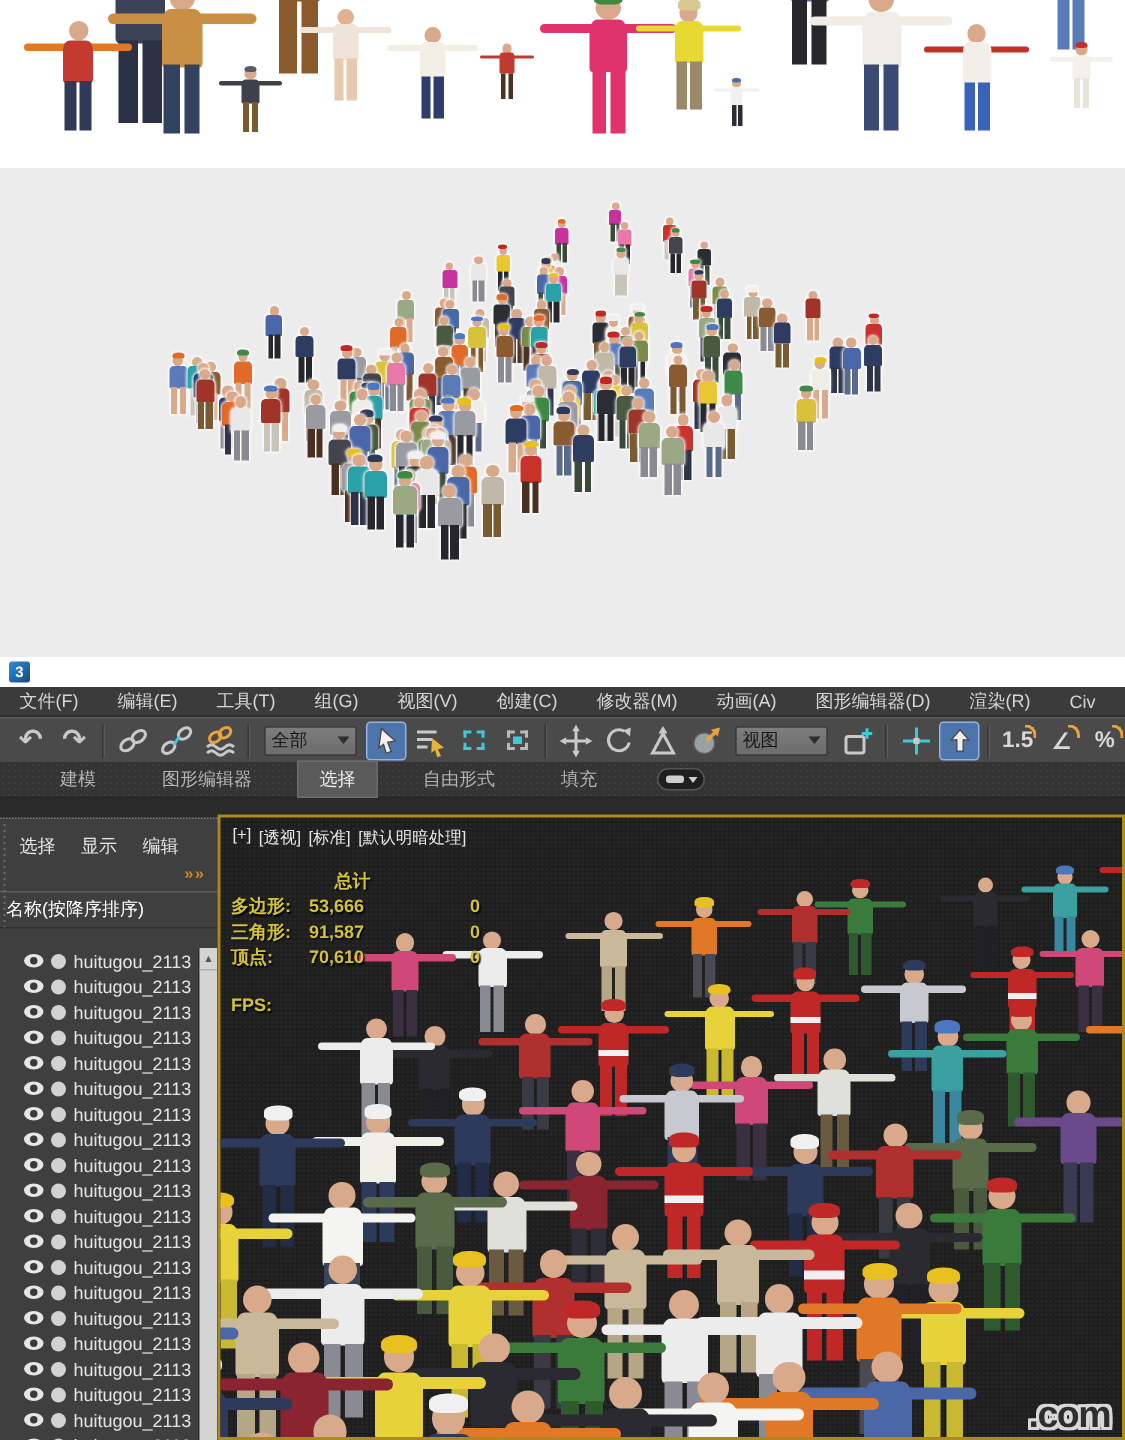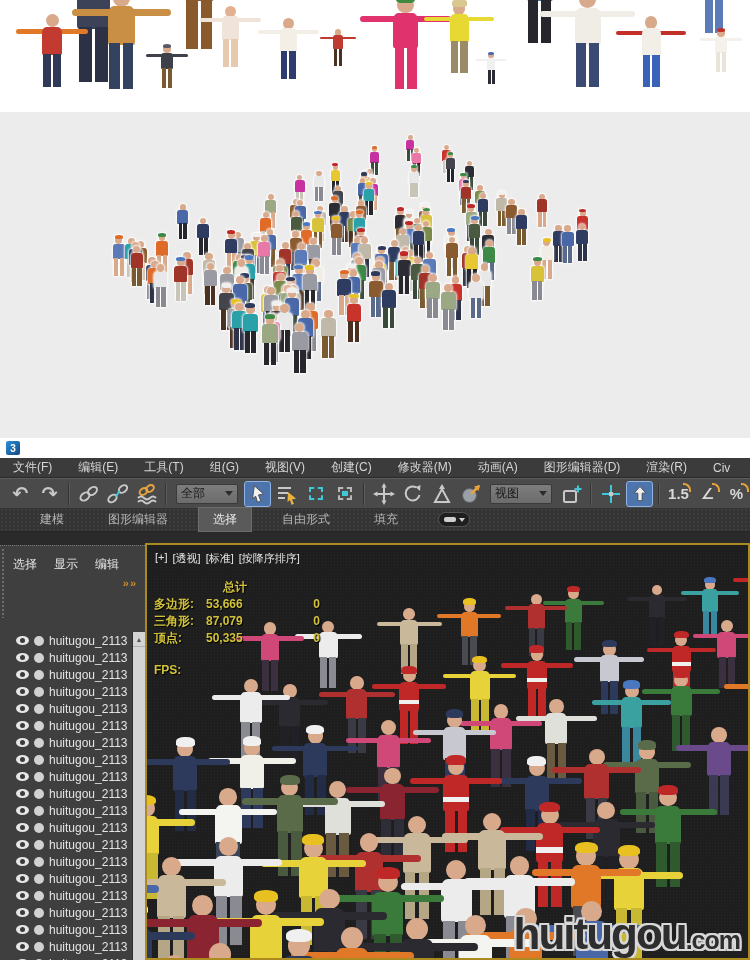--- a/index.html
+++ b/index.html
@@ -1321,20 +1321,21 @@
   <div class="workspace">
 
     <div class="explorer">
       <span class="exp-grip"></span>
       <div class="exp-tabs" id="exp-tabs">
           <span>选择</span>
           <span>显示</span>
           <span>编辑</span>
         </div>
       <div class="exp-overflow"><span>»</span><span>»</span></div>
+      <div class="exp-header">名称(按降序排序)</div>
       <div class="exp-list">
         <div id="exp-rows">
             <div class="exp-row">
               <span class="eye"></span>
               <span class="odot"></span>
               <span>huitugou_2113</span>
             </div>
             <div class="exp-row">
               <span class="eye"></span>
               <span class="odot"></span>
@@ -1886,47 +1887,46 @@
             <div style="position: absolute; left: 51.87px; top: 3.99px; width: 22.61px; height: 22.61px; background: rgb(217, 169, 140); border-radius: 50%;"></div>
           </div>
           <div class="fig" style="width: 127.775px; height: 134.5px; left: -36.3563px; top: 406.283px;">
             <div style="position: absolute; left: 52.455px; top: 4.035px; width: 22.865px; height: 22.865px; background: rgb(217, 169, 140); border-radius: 50%;"></div>
           </div>
         </div>
       <div class="vp-label" id="vp-labels">
           <span>[+]</span>
           <span>[透视]</span>
           <span>[标准]</span>
-          <span>[按降序排序]</span>
+          <span>[默认明暗处理]</span>
         </div>
       <div class="vp-stats">
         <div class="srow">
             <span class="sl"></span>
             <span class="sv shead">总计</span>
             <span class="ss"></span>
           </div>
         <div id="stat-rows">
             <div class="srow">
               <span class="sl">多边形:</span>
               <span class="sv">53,666</span>
               <span class="ss">0</span>
             </div>
             <div class="srow">
               <span class="sl">三角形:</span>
-              <span class="sv">87,079</span>
+              <span class="sv">91,587</span>
               <span class="ss">0</span>
             </div>
             <div class="srow">
               <span class="sl">顶点:</span>
-              <span class="sv">50,335</span>
+              <span class="sv">70,610</span>
               <span class="ss">0</span>
             </div>
           </div>
         <div class="sfps">FPS:</div>
       </div>
       <div class="watermark">
-        <span class="wm-name">huitugou</span>
         <span class="wm-tld">.com</span>
       </div>
     </div>
 
   </div>
 </div>
 
 </body></html>

